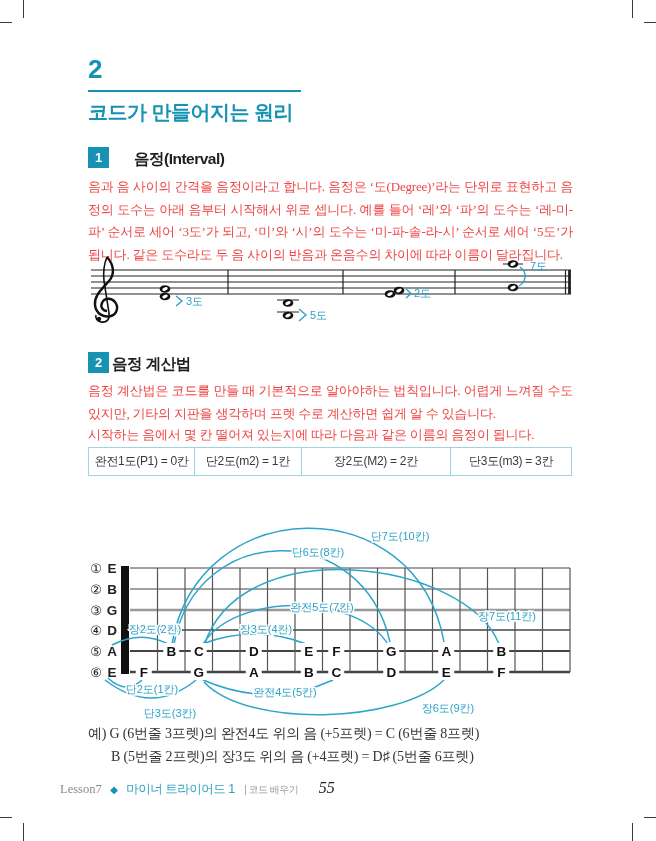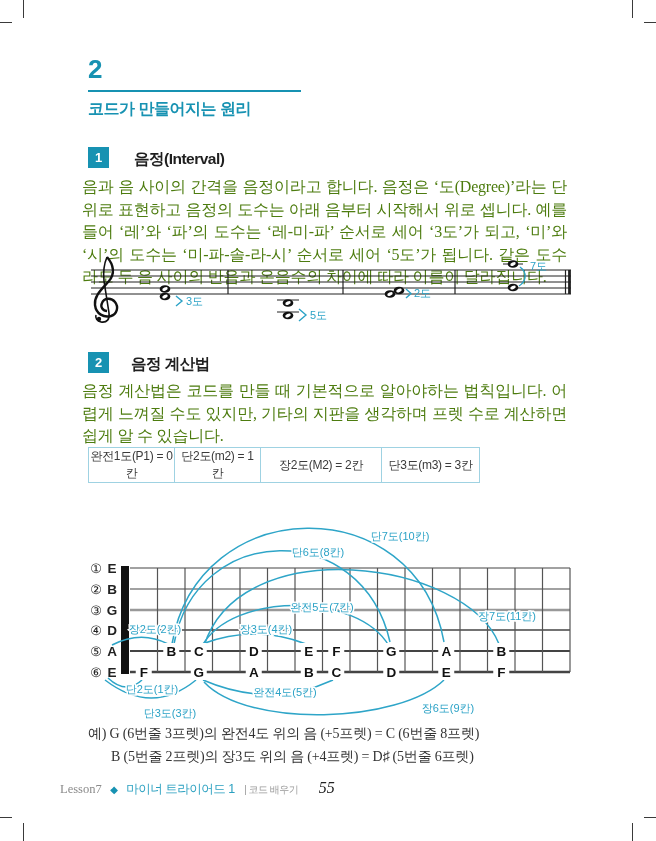--- a/index.html
+++ b/index.html
@@ -1,27 +1,27 @@
 <!DOCTYPE html>
 <html><head>
 <meta charset="utf-8">
 <style>
   html,body{margin:0;padding:0;background:#fff;}
   #page{position:relative;width:656px;height:841px;background:#ffffff;overflow:hidden;
         font-family:"Liberation Sans",sans-serif;}
   .crop{position:absolute;background:#3a3a3a;}
   #chapter-num{position:absolute;left:88px;top:54px;font-size:26px;font-weight:bold;color:#1792b2;}
   #chapter-rule{position:absolute;left:88px;top:90px;width:213px;height:2px;background:#1792b2;}
-  #chapter-title{position:absolute;left:88px;top:99px;font-size:16px;font-weight:bold;color:#1792b2;letter-spacing:-0.5px;}
+  #chapter-title{position:absolute;left:88px;top:99px;font-size:20px;font-weight:bold;color:#1792b2;letter-spacing:-0.5px;}
   .sec-box{position:absolute;width:21px;height:21px;background:#1792b2;color:#fff;
            font-size:13px;font-weight:bold;text-align:center;line-height:21px;}
   .sec-title{position:absolute;font-size:15.5px;font-weight:bold;color:#1f1f1f;letter-spacing:-0.5px;}
-  .para{position:absolute;left:82px;width:485px;font-family:"Liberation Serif",serif;
-        font-size:16px;line-height:22.6px;color:#4d7c0f;text-align:justify;letter-spacing:-0.2px;}
-  #interval-table{position:absolute;left:88px;top:447px;width:392px;border-collapse:collapse;}
+  .para{position:absolute;left:88px;width:485px;font-family:"Liberation Serif",serif;
+        font-size:13px;line-height:22.6px;color:#ef4444;text-align:justify;letter-spacing:-0.2px;}
+  #interval-table{position:absolute;left:88px;top:447px;width:484px;border-collapse:collapse;}
   #interval-table td{border:1px solid #9fd2e2;height:27px;text-align:center;vertical-align:middle;
         font-size:12px;color:#3a3a3a;letter-spacing:-0.3px;padding:0 1px;}
   #examples{position:absolute;left:88px;top:722px;width:500px;font-family:"Liberation Serif",serif;
         font-size:14px;line-height:23px;color:#333;letter-spacing:-0.2px;}
   #examples .l2{padding-left:23px;}
   #footer{position:absolute;left:60px;top:779px;width:540px;text-align:left;white-space:nowrap;}
   #footer .lesson{font-family:"Liberation Serif",serif;font-size:12.5px;color:#8a8a8a;}
   #footer .diam{font-size:10px;color:#1792b2;margin:0 4px;}
   #footer .ltitle{font-size:12.5px;color:#2aa0c0;letter-spacing:-0.5px;}
   #footer .sub{font-size:10px;color:#9a9a9a;margin-left:5px;letter-spacing:-0.5px;}
@@ -109,22 +109,23 @@
       <ellipse cx="513" cy="264" rx="5.3" ry="3.8" fill="#111"></ellipse>
       <ellipse cx="513" cy="264" rx="2.9" ry="1.6" fill="#fff" transform="rotate(-25 513 264)"></ellipse>
       <ellipse cx="513" cy="287.5" rx="5.3" ry="3.8" fill="#111"></ellipse>
       <ellipse cx="513" cy="287.5" rx="2.9" ry="1.6" fill="#fff" transform="rotate(-25 513 287.5)"></ellipse>
     </g>
     <path d="M520 267 C527 272 527 281 519 286" fill="none" stroke="#2ba2c6" stroke-width="1.4"></path>
     <text x="530" y="270" font-size="11" fill="#2ba2c6">7도</text>
   </svg>
 
   <div class="sec-box" style="left:88px;top:352px;">2</div>
-  <div class="sec-title" style="left:131px;top:354px;">음정 계산법</div>
+  <div class="sec-title" style="left:112px;top:354px;">음정 계산법</div>
   <div class="para" style="top:380px;">음정 계산법은 코드를 만들 때 기본적으로 알아야하는 법칙입니다. 어렵게 느껴질 수도 있지만, 기타의 지판을 생각하며 프렛 수로 계산하면 쉽게 알 수 있습니다.</div>
+  <div class="para" style="top:424px;">시작하는 음에서 몇 칸 떨어져 있는지에 따라 다음과 같은 이름의 음정이 됩니다.</div>
 
   <table id="interval-table">
     <colgroup>
         <col style="width:22%">
         <col style="width:22%">
         <col style="width:31%">
         <col style="width:25%">
       </colgroup>
     <tbody>
         <tr>

